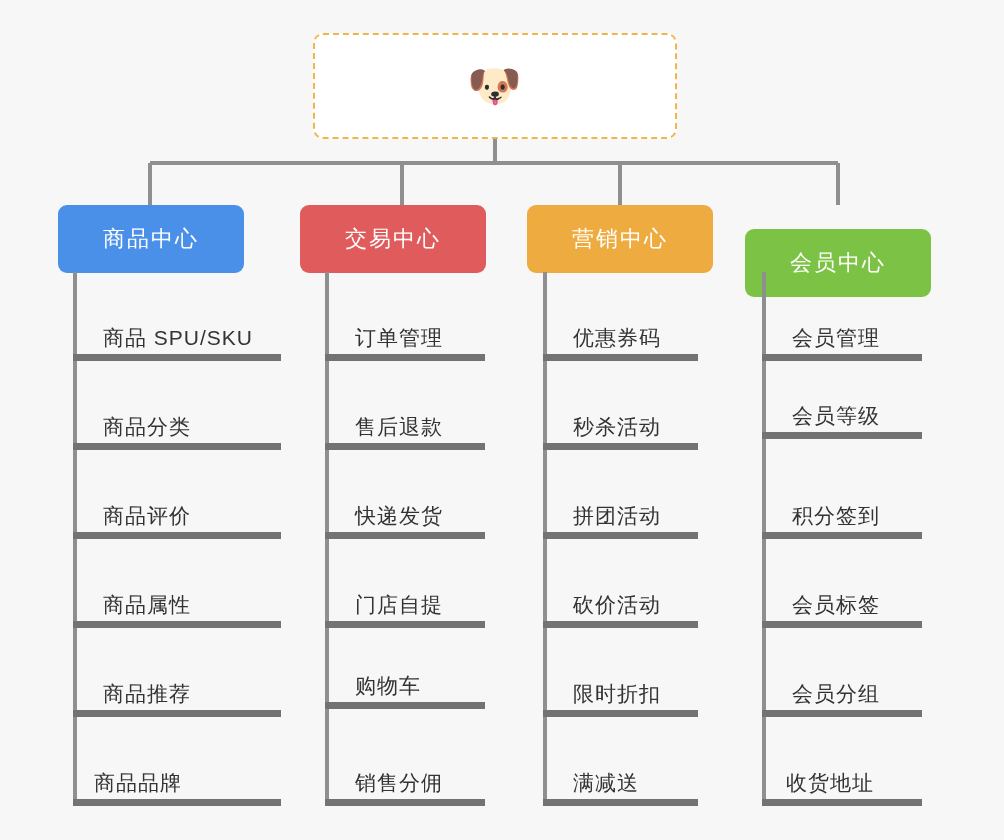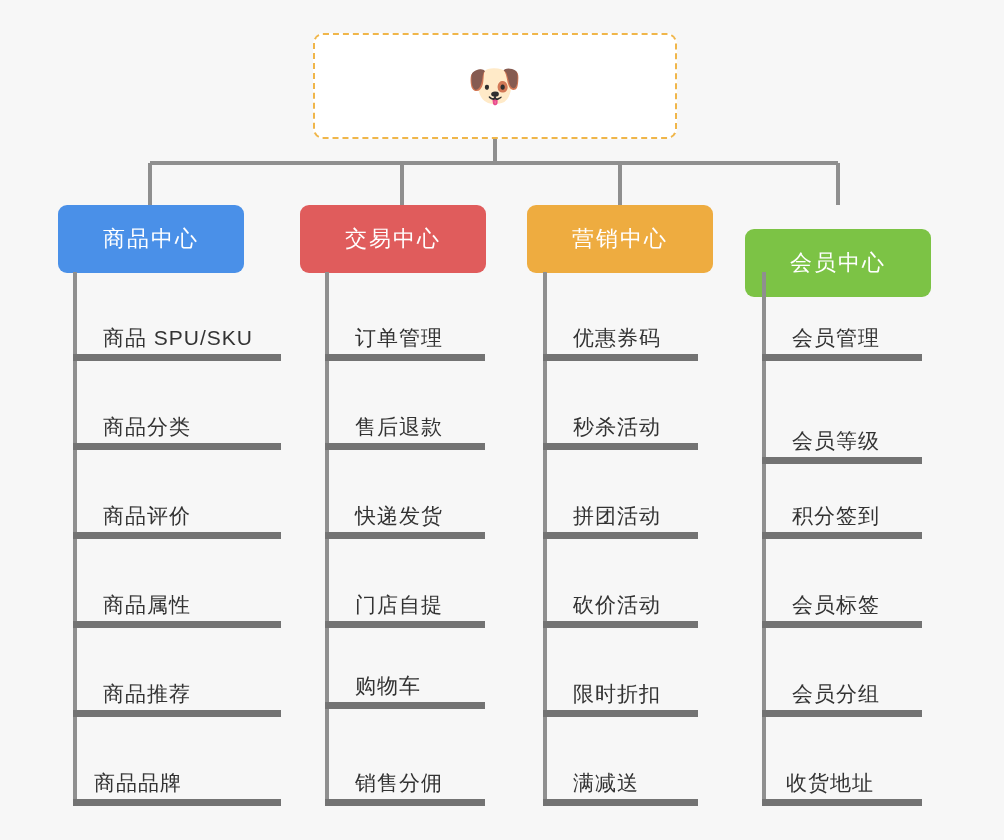--- a/index.html
+++ b/index.html
@@ -202,21 +202,21 @@
         </div>
       </div>
       <div class="branch" style="left: 745px; top: 205px; width: 186px; background: rgb(124, 195, 69); margin-top: 24px;">
         <span class="branch-label">会员中心</span>
       </div>
       <div class="leaf-column" style="left: 762px;">
         <div class="leaf-spine" style="height: 534px;"></div>
         <div class="leaf-item" style="top: 0px; width: 160px;">
           <span class="leaf-label">会员管理</span>
         </div>
-        <div class="leaf-item" style="top: 103px; width: 160px;">
+        <div class="leaf-item" style="top: 78px; width: 160px;">
           <span class="leaf-label">会员等级</span>
         </div>
         <div class="leaf-item" style="top: 178px; width: 160px;">
           <span class="leaf-label">积分签到</span>
         </div>
         <div class="leaf-item" style="top: 267px; width: 160px;">
           <span class="leaf-label">会员标签</span>
         </div>
         <div class="leaf-item" style="top: 356px; width: 160px;">
           <span class="leaf-label">会员分组</span>

